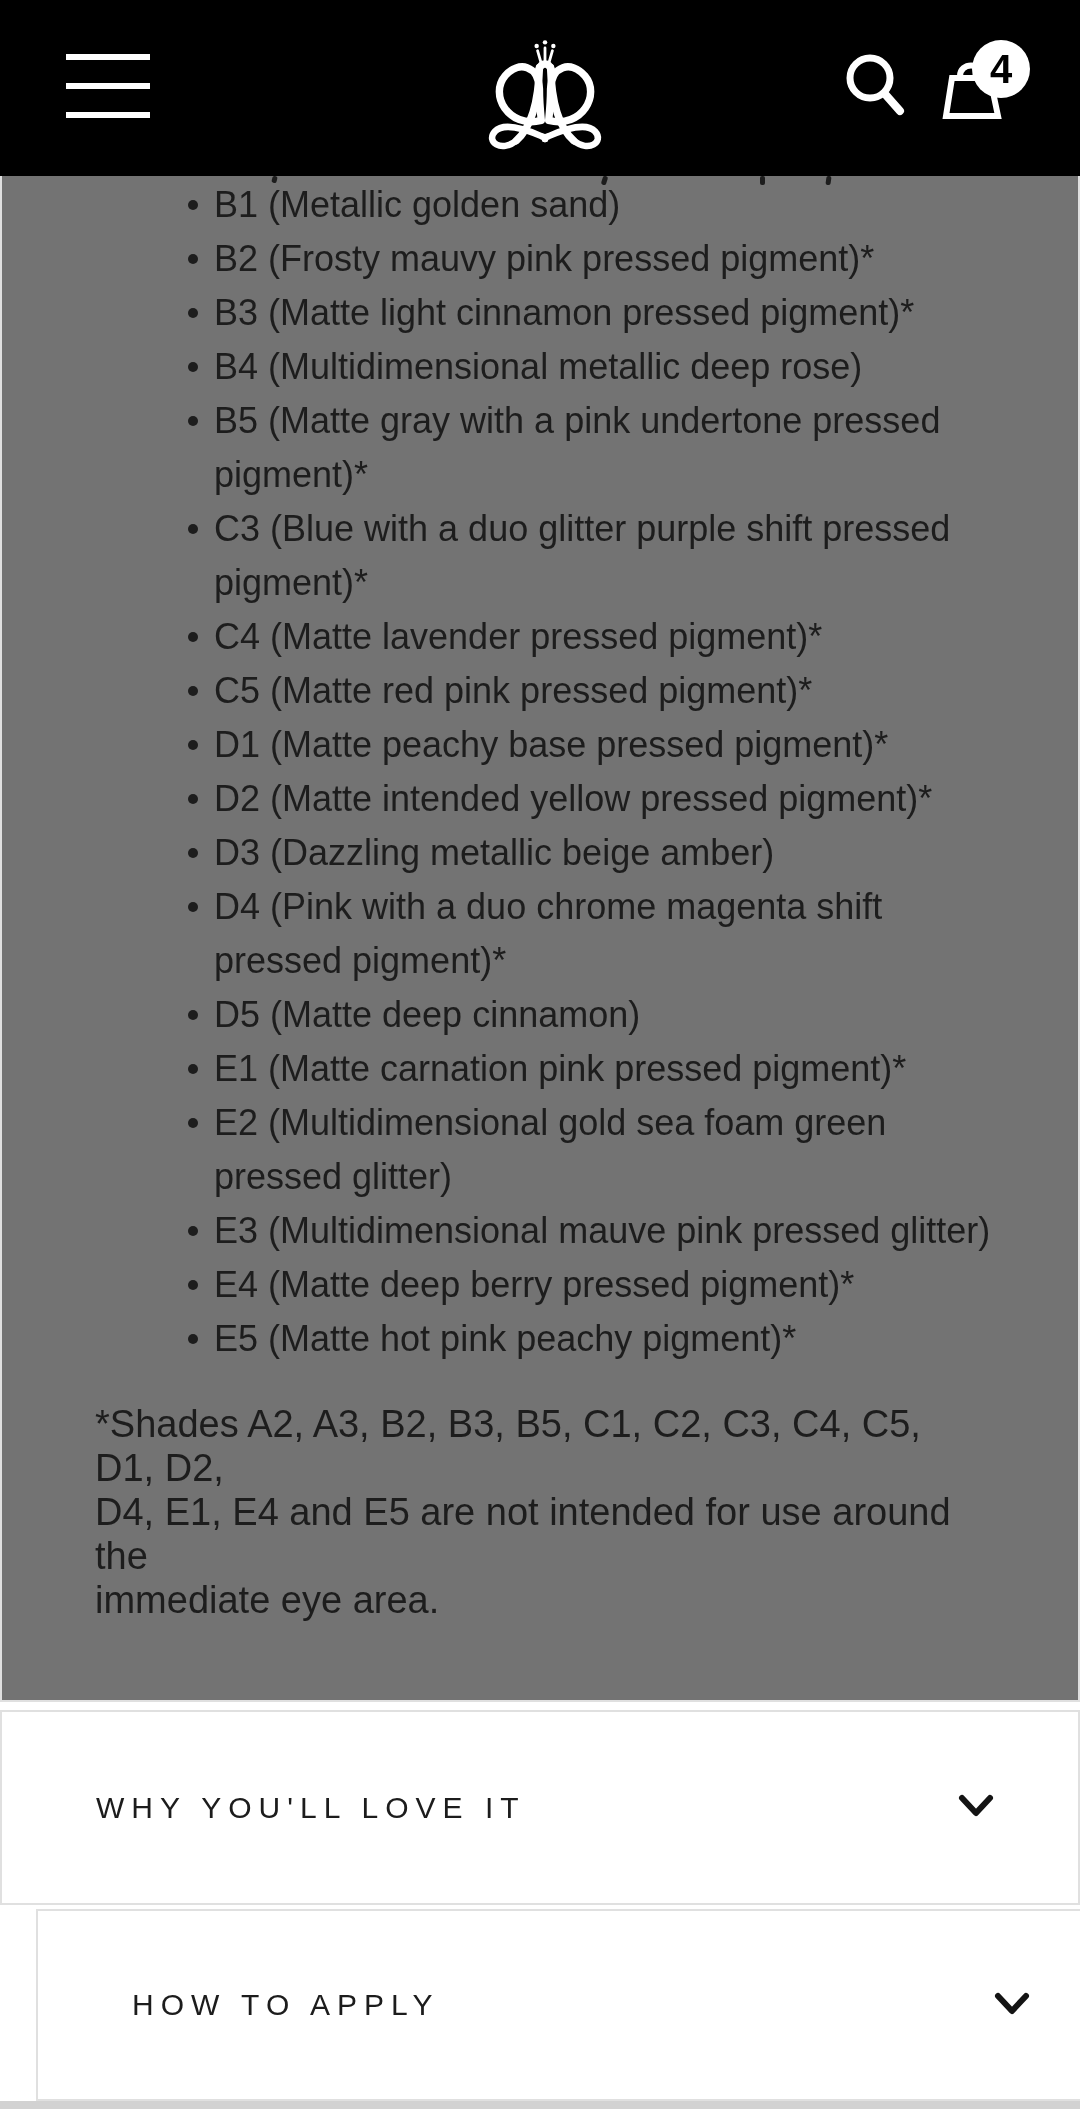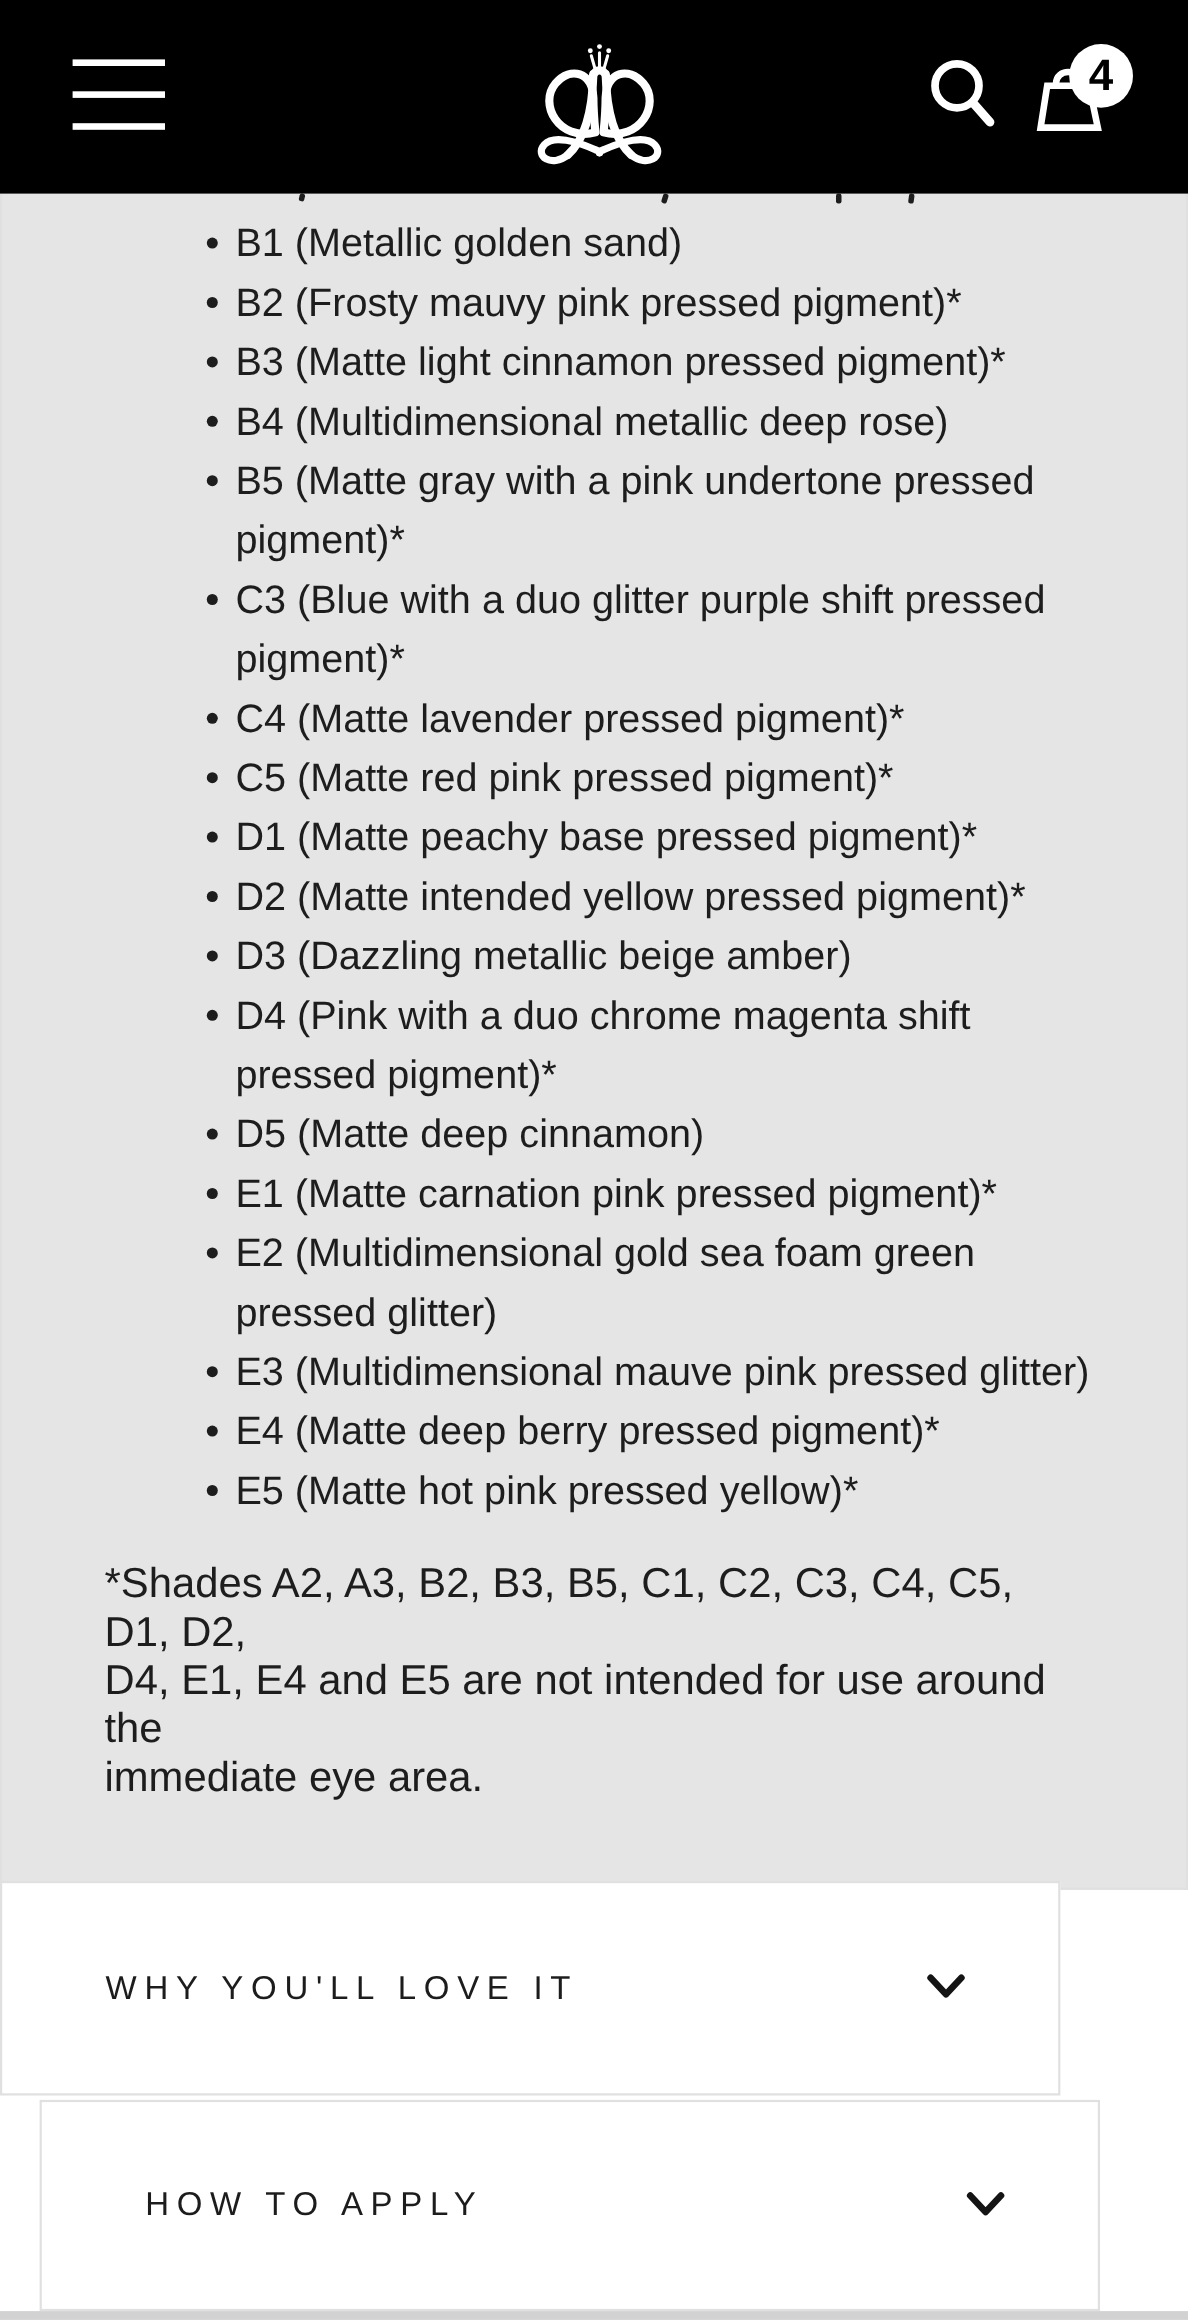--- a/index.html
+++ b/index.html
@@ -79,25 +79,24 @@
   }
 
   
   .desc-card {
     position: absolute;
     top: 0; left: 0;
     width: 1076px;
     border-left: 2px solid #e0e0e0;
     border-right: 2px solid #e0e0e0;
     border-bottom: 2px solid #e0e0e0;
-    background: #e5e5e5;
+    background: #737373;
     box-sizing: border-box;
     height: 1702px;
     width: 1080px;
-    margin-top: 16px;
   }
   
   .clipped-line { position: absolute; top: 176px; left: 0; width: 1080px; height: 12px; }
   .clipped-line i {
     position: absolute;
     top: 0;
     width: 5px; height: 9px;
     background: #1d1d1d;
     border-radius: 2px;
   }
@@ -131,21 +130,21 @@
     margin: 36px 93px 0 93px;
     font-size: 38px;
     line-height: 44px;
     color: #1d1d1d;
   }
 
   
   .accordion {
     position: absolute;
     left: 0;
-    width: 964px;
+    width: 1080px;
     box-sizing: border-box;
     background: #ffffff;
     border: 2px solid #e0e0e0;
     display: flex;
     align-items: center;
     justify-content: space-between;
     padding: 0 84px 0 94px;
     cursor: pointer;
     font-family: "Liberation Sans", sans-serif;
   }
@@ -181,21 +180,21 @@
       <li>C5 (Matte red pink pressed pigment)*</li>
       <li>D1 (Matte peachy base pressed pigment)*</li>
       <li>D2 (Matte intended yellow pressed pigment)*</li>
       <li>D3 (Dazzling metallic beige amber)</li>
       <li>D4 (Pink with a duo chrome magenta shift pressed pigment)*</li>
       <li>D5 (Matte deep cinnamon)</li>
       <li>E1 (Matte carnation pink pressed pigment)*</li>
       <li>E2 (Multidimensional gold sea foam green pressed glitter)</li>
       <li>E3 (Multidimensional mauve pink pressed glitter)</li>
       <li>E4 (Matte deep berry pressed pigment)*</li>
-      <li>E5 (Matte hot pink pressed yellow)*</li>
+      <li>E5 (Matte hot pink peachy pigment)*</li>
     </ul>
     <div class="disclaimer">
       <div>*Shades A2, A3, B2, B3, B5, C1, C2, C3, C4, C5, D1, D2,</div>
       <div>D4, E1, E4 and E5 are not intended for use around the</div>
       <div>immediate eye area.</div>
     </div>
   </div>
 
   <div class="clipped-line">
     <i></i>

